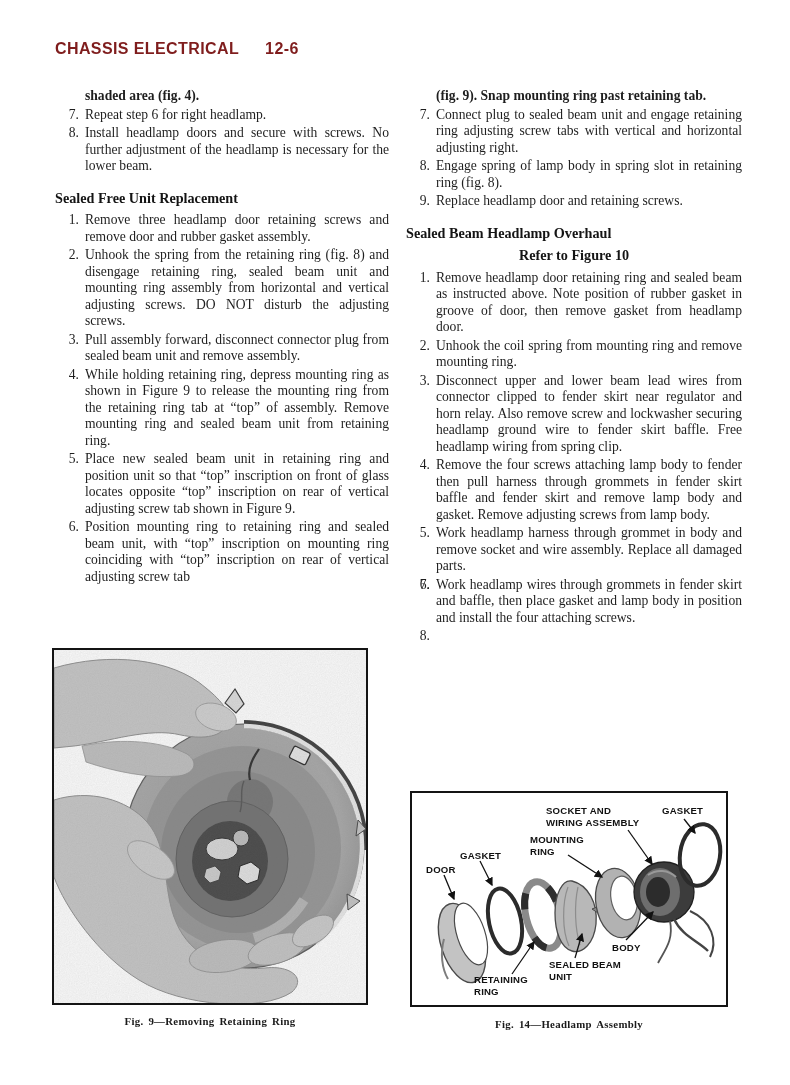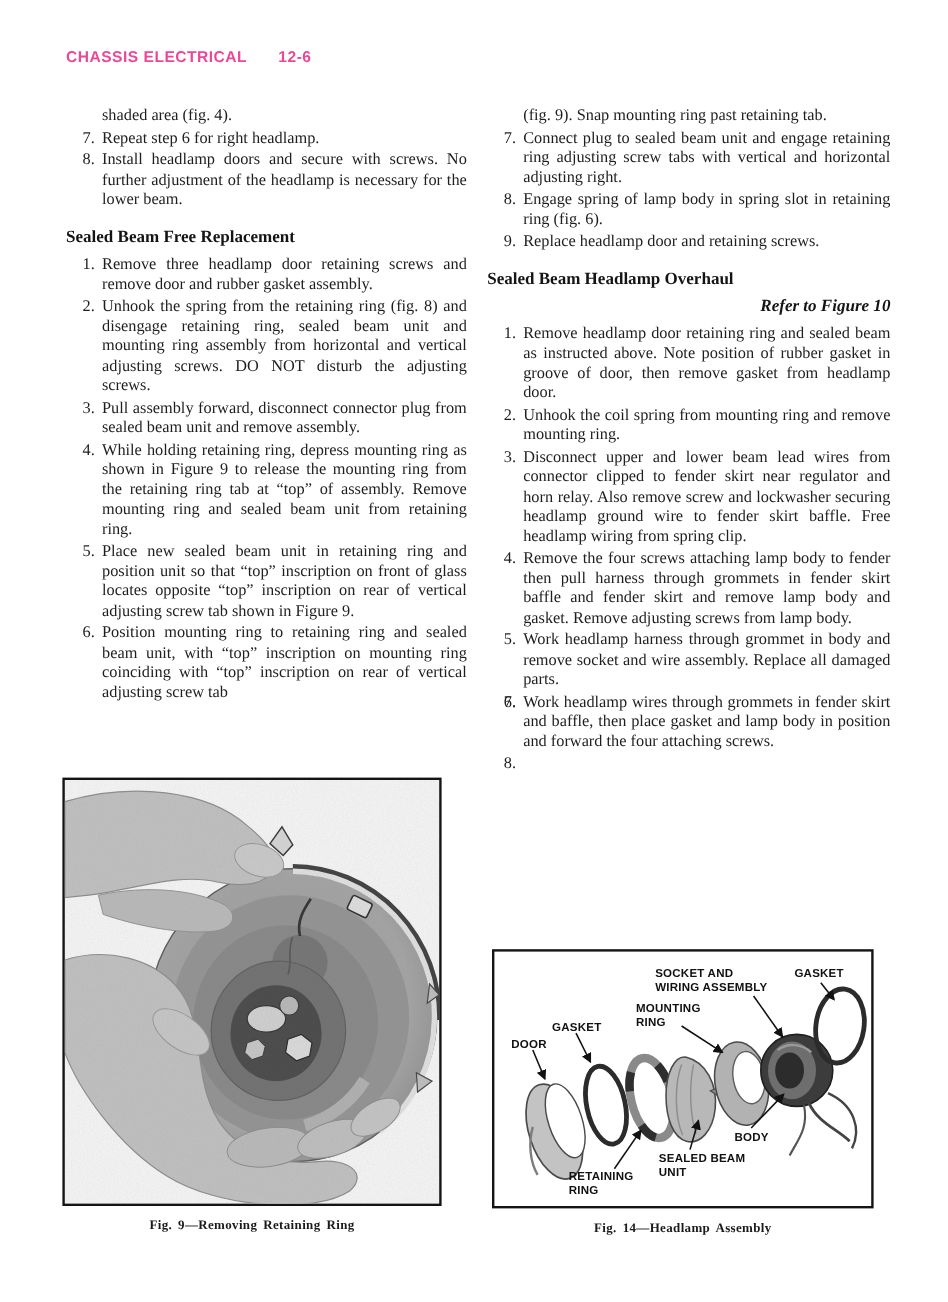--- a/index.html
+++ b/index.html
@@ -6,41 +6,41 @@
   html,body { width:790px; height:1085px; }
   body {
     position:relative;
     background:#ffffff;
     color:#1e1e1e;
     font-family:"Liberation Serif", serif;
   }
   .page-header {
     position:absolute; left:55px; top:40px;
     font-family:"Liberation Sans", sans-serif;
-    font-weight:bold; font-size:13px; letter-spacing:0.4px;
-    color:#ec4899;
+    font-weight:bold; font-size:16px; letter-spacing:0.4px;
+    color:#7f1d1d;
   }
   .page-header .pgnum { display:inline-block; margin-left:26px; }
   .col {
     position:absolute; top:88px;
     font-size:13.6px; line-height:16.5px;
     text-align:justify;
   }
   .col-left  { left:55px;  width:334px; }
   .col-right { left:406px; width:336px; }
-  .cont { padding-left:30px; }
+  .cont { padding-left:30px;font-weight:bold; }
   .li { position:relative; padding-left:30px; margin-top:2px; }
   .li .num { position:absolute; left:4px; width:20px; text-align:right; }
   .sec-heading {
     font-weight:bold; font-size:14.2px; text-align:left;
     margin:15px 0 6px 0; color:#141414;
   }
   .sub-heading {
-    font-weight:bold; font-size:14.2px; text-align:right;
-    margin:4px 0 6px 0; color:#141414;font-style:italic;
+    font-weight:bold; font-size:14.2px; text-align:center;
+    margin:4px 0 6px 0; color:#141414;
   }
   .figbox {
     position:absolute; background:#fff; border:2px solid #141414;
   }
   .figbox-9  { left:52px;  top:648px; width:316px; height:357px; }
   .figbox-10 { left:410px; top:791px; width:318px; height:216px; }
   .figcap {
     position:absolute; text-align:center;
     font-family:Liberation Serif, serif;
     font-weight:bold; font-size:10.8px; letter-spacing:0.3px;
@@ -67,21 +67,21 @@
 
   <div class="li">
     <span class="num">7.</span>
     <span>Repeat step 6 for right headlamp.</span>
   </div>
   <div class="li">
     <span class="num">8.</span>
     <span>Install headlamp doors and secure with screws. No further adjustment of the headlamp is necessary for the lower beam.</span>
   </div>
 
-  <div class="sec-heading">Sealed Beam Free Replacement</div>
+  <div class="sec-heading">Sealed Free Unit Replacement</div>
 
   <div class="li">
     <span class="num">1.</span>
     <span>Remove three headlamp door retaining screws and remove door and rubber gasket assembly.</span>
   </div>
   <div class="li">
     <span class="num">2.</span>
     <span>Unhook the spring from the retaining ring (fig. 8) and disengage retaining ring, sealed beam unit and mounting ring assembly from horizontal and vertical adjusting screws. DO NOT disturb the adjusting screws.</span>
   </div>
   <div class="li">
@@ -104,21 +104,21 @@
 
 <div class="col col-right">
   <div class="cont">(fig. 9). Snap mounting ring past retaining tab.</div>
 
   <div class="li">
     <span class="num">7.</span>
     <span>Connect plug to sealed beam unit and engage retaining ring adjusting screw tabs with vertical and horizontal adjusting right.</span>
   </div>
   <div class="li">
     <span class="num">8.</span>
-    <span>Engage spring of lamp body in spring slot in retaining ring (fig. 6).</span>
+    <span>Engage spring of lamp body in spring slot in retaining ring (fig. 8).</span>
   </div>
   <div class="li">
     <span class="num">9.</span>
     <span>Replace headlamp door and retaining screws.</span>
   </div>
 
   <div class="sec-heading">Sealed Beam Headlamp Overhaul</div>
   <div class="sub-heading">Refer to Figure 10</div>
 
   <div class="li">
@@ -139,21 +139,21 @@
   </div>
   <div class="li">
     <span class="num">5.</span>
     <span>Work headlamp harness through grommet in body and remove socket and wire assembly. Replace all damaged parts.</span>
   </div>
   <div class="li">
     <span class="num">6.</span>
   </div>
   <div class="li">
     <span class="num">7.</span>
-    <span>Work headlamp wires through grommets in fender skirt and baffle, then place gasket and lamp body in position and forward the four attaching screws.</span>
+    <span>Work headlamp wires through grommets in fender skirt and baffle, then place gasket and lamp body in position and install the four attaching screws.</span>
   </div>
   <div class="li">
     <span class="num">8.</span>
   </div>
 </div>
 
 <div class="figbox figbox-9">
   <svg width="312" height="353" viewBox="0 0 312 353">
     <defs>
       <filter id="grain">

